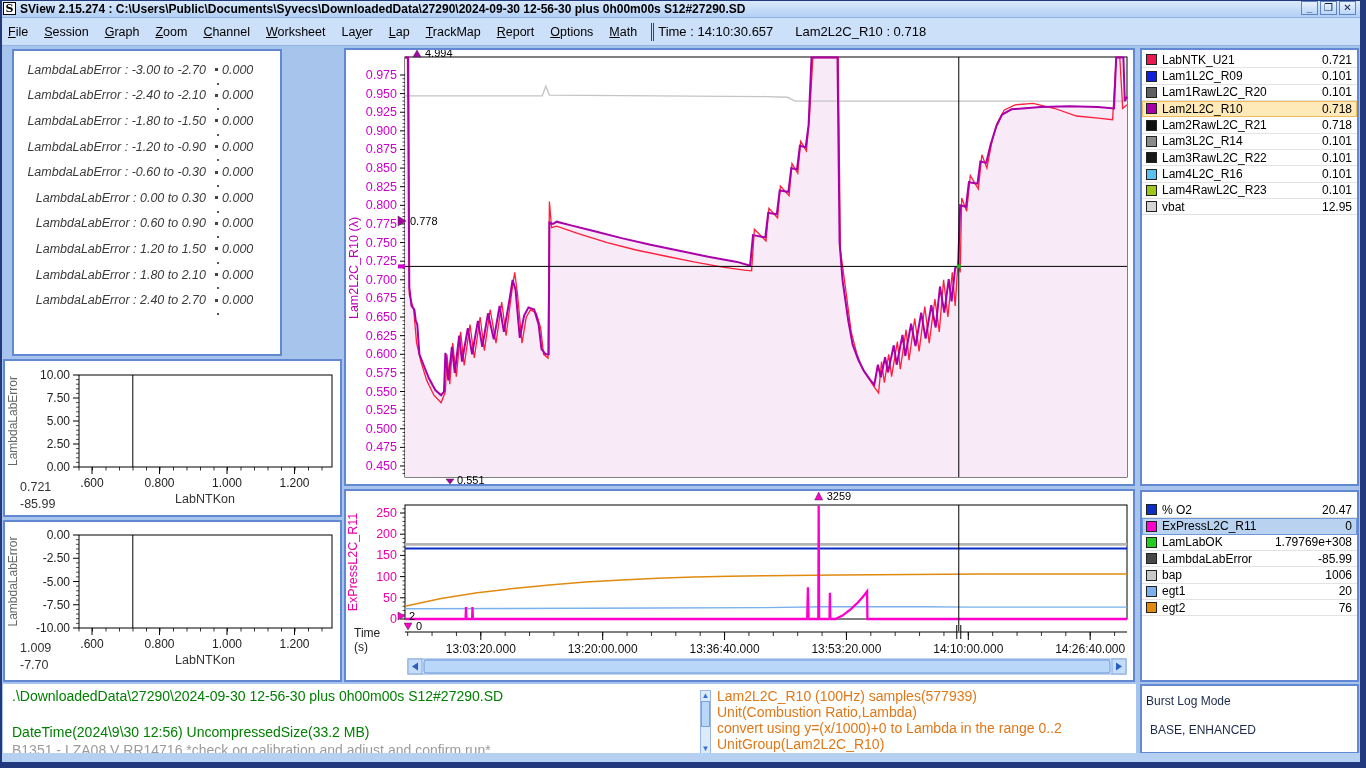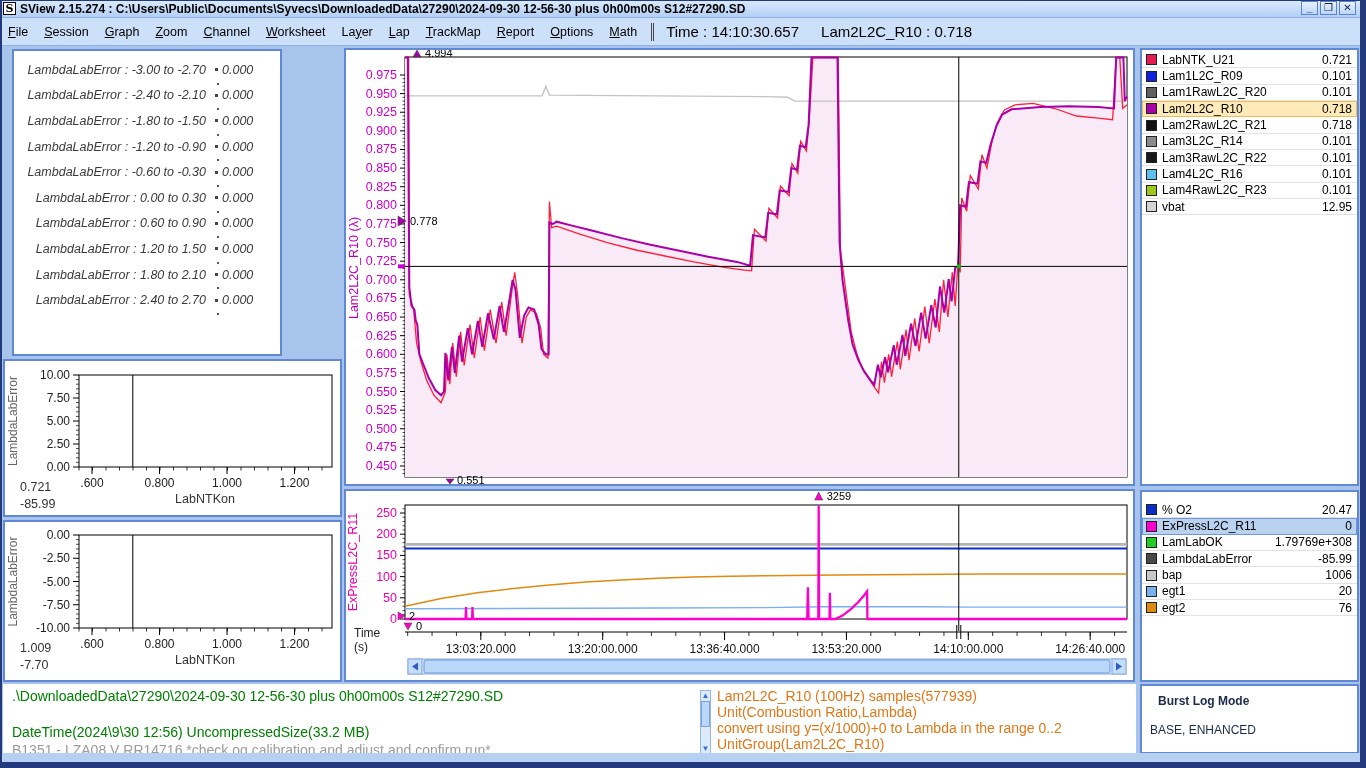--- a/index.html
+++ b/index.html
@@ -11,21 +11,21 @@
     display:flex;align-items:center;font-size:12px;font-weight:bold;color:#000;border-bottom:1px solid #8fb0e0;}
   #app-logo{width:13px;height:13px;border:1px solid #000;background:#fff;margin:0 4px 0 3px;
     font-family:"DejaVu Serif",serif;font-size:11px;font-weight:bold;line-height:11px;text-align:center;}
   .tbtn{width:17px;height:14px;background:linear-gradient(#e8f1fd,#bcd6f8);border:1px solid #5c82c8;
     margin-left:2px;font-size:10px;font-weight:bold;color:#10204a;display:flex;align-items:center;justify-content:center;line-height:10px;}
   #title-buttons{position:absolute;right:10px;top:1px;display:flex;}
   #menubar{left:0;top:18px;width:1366px;height:28px;background:#cde0fa;display:flex;align-items:center;
     font-size:12.5px;color:#000;border-bottom:1px solid #93b3e4;}
   .menu-item{padding:5px 8px;cursor:default;}
   .msep{width:1px;height:18px;background:#444;margin-left:6px;}
-  #menu-status{margin-left:12px;display:flex;gap:22px;font-size:15px;}
+  #menu-status{margin-left:4px;display:flex;gap:22px;font-size:13px;}
   
   .panel{position:absolute;background:#fff;border:2px solid #6288d4;}
   
   .hist-row{display:flex;align-items:center;height:25.6px;font-size:12.5px;color:#3a3a3a;position:relative;}
   .hl{width:192px;text-align:right;}
   .hdot{width:3px;height:3px;background:#444;margin-left:9px;}
   .hv{margin-left:4px;}
   .interdot{position:absolute;width:2px;height:2px;background:#555;left:203px;}
   
   .ch-row{display:flex;align-items:center;height:16.35px;padding:0 5px 0 4px;font-size:12px;color:#000;
@@ -638,21 +638,21 @@
   </div>
   <div id="mid-lines">
       <div class="st-line orange" style="left: 714px; top: 4px;">Lam2L2C_R10 (100Hz) samples(577939)</div>
       <div class="st-line orange" style="left: 714px; top: 20px;">Unit(Combustion Ratio,Lambda)</div>
       <div class="st-line orange" style="left: 714px; top: 36px;">convert using y=(x/1000)+0 to Lambda in the range 0..2</div>
       <div class="st-line orange" style="left: 714px; top: 52px;">UnitGroup(Lam2L2C_R10)</div>
       <div class="st-line orange" style="left: 714px; top: 68px;">Lam2L2C_R10</div>
     </div>
 </div>
 <div class="panel" id="status-right" style="left:1140px;top:684px;width:219px;height:70px;">
-  <div style="left:16px;top:8px;font-weight:bold;">Burst Log Mode</div>
+  <div style="left:4px;top:8px;">Burst Log Mode</div>
   <div style="left:8px;top:37px;">BASE, ENHANCED</div>
 </div>
 
 <div class="abs edge" style="left:0;top:0;width:1366px;height:1px;"></div>
 <div class="abs edge" style="left:0;top:0;width:2px;height:768px;"></div>
 <div class="abs" style="left:0;top:753px;width:1366px;height:10px;background:#b6d0f2;z-index:40;"></div>
 <div class="abs edge" style="left:0;top:762px;width:1366px;height:6px;"></div>
 <div class="abs edge" style="left:1360px;top:0;width:6px;height:768px;"></div>
 
 </body></html>

